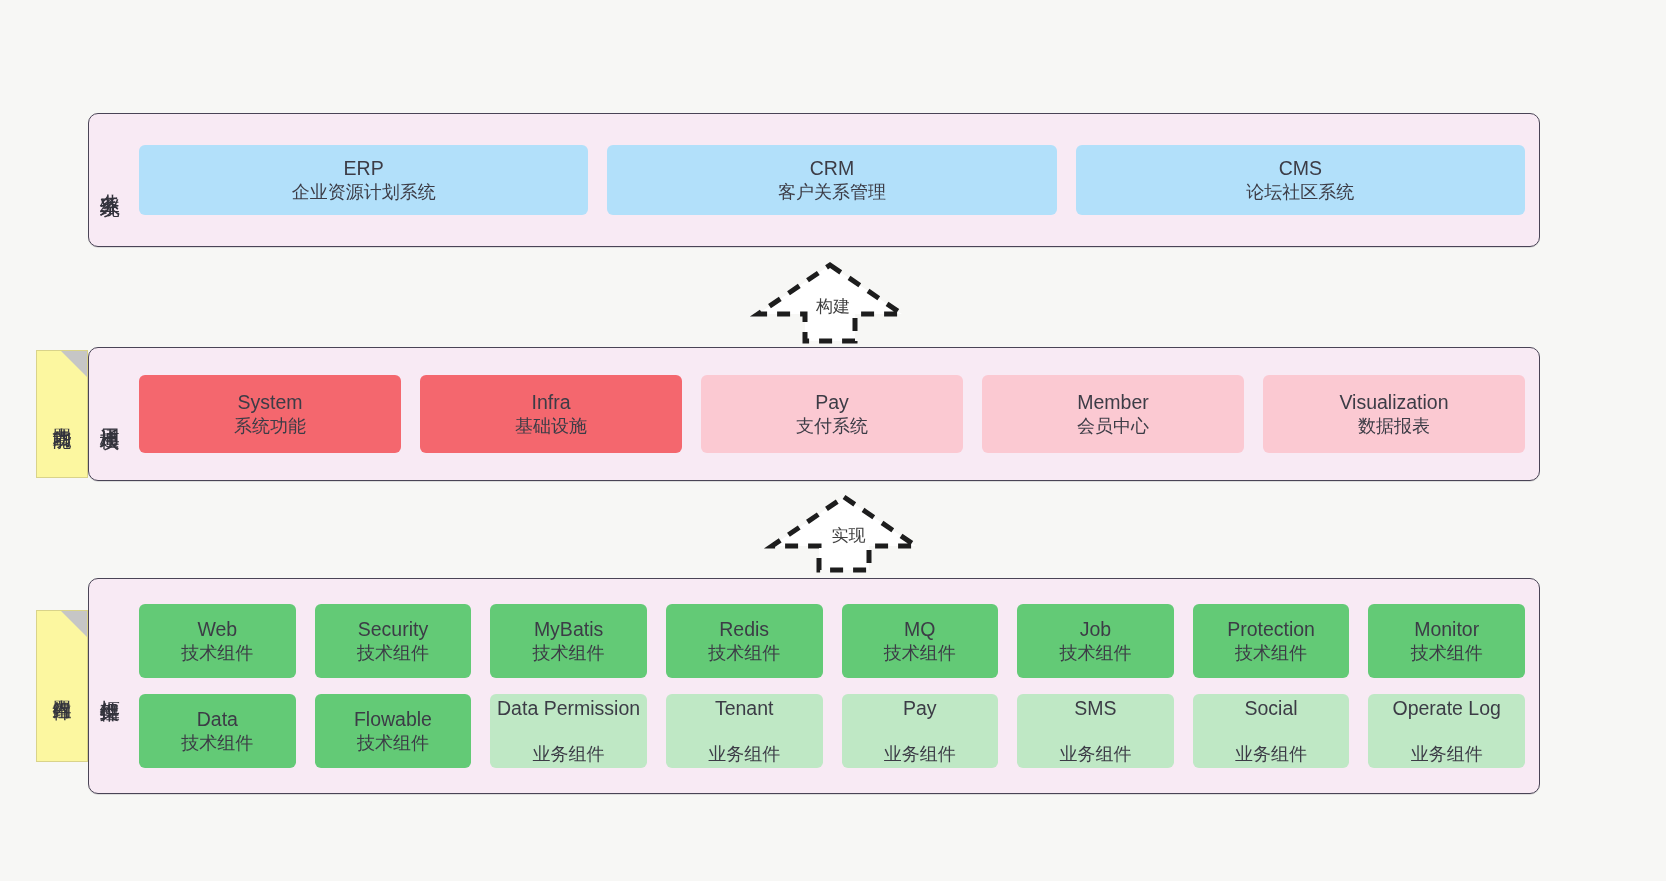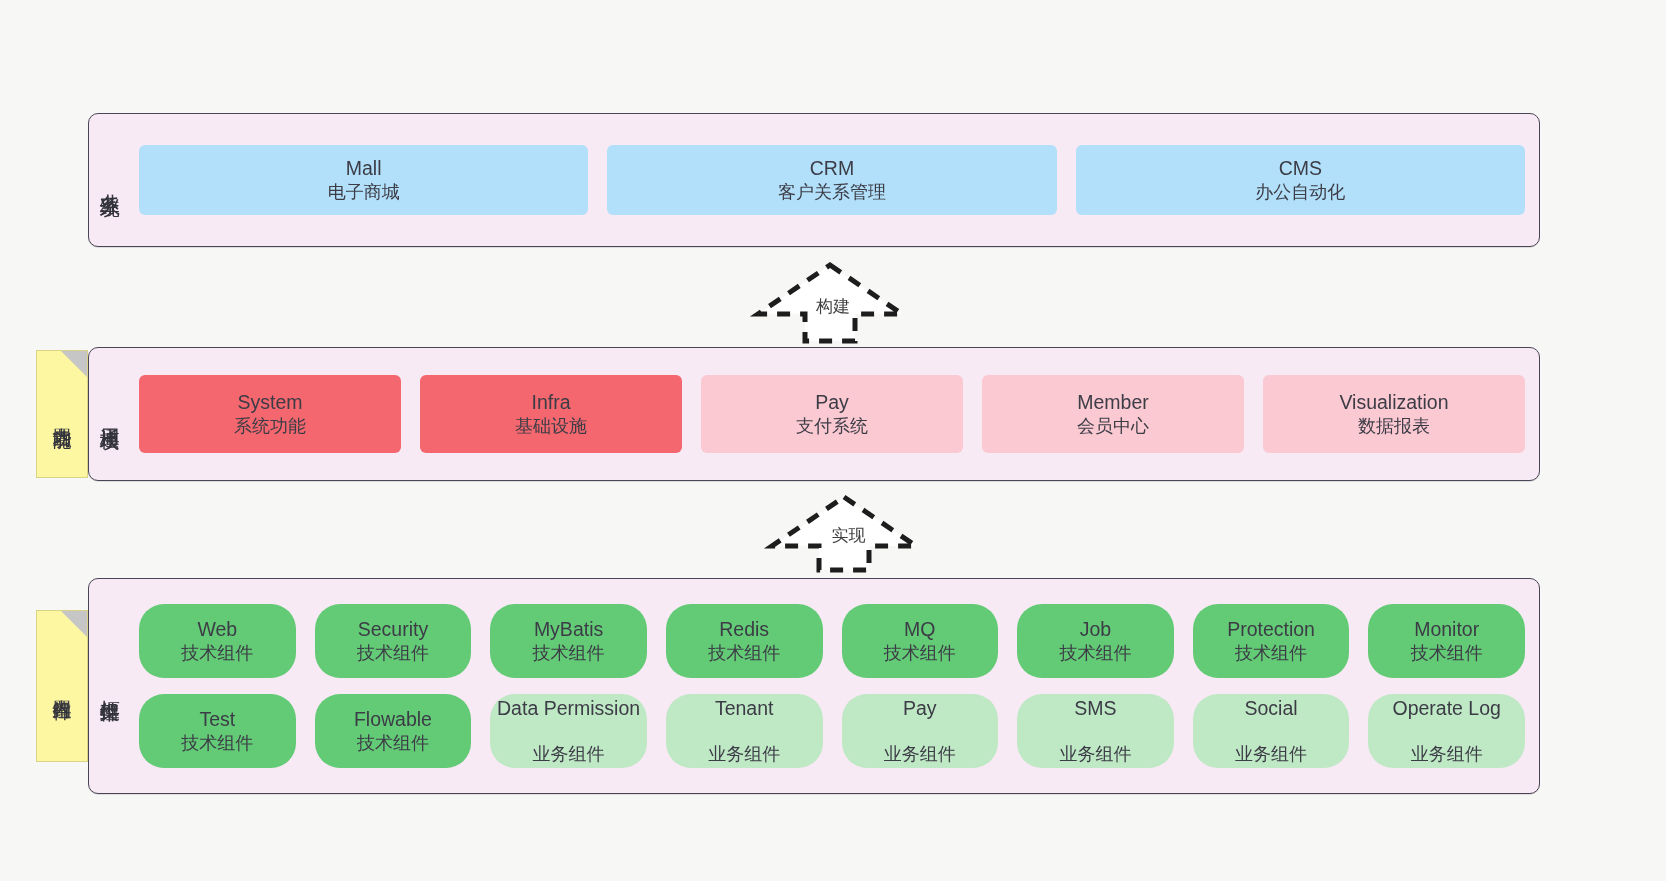--- a/index.html
+++ b/index.html
@@ -87,21 +87,21 @@
   .c-green-strong{ background: #63ca76; }
   .c-green-light { background: #bfe8c5; gap: 23px; }
 
   
   #layer-business { left: 88px;  top: 113px; width: 1452px; height: 134px; }
   #layer-common   { left: 88px;  top: 347px; width: 1452px; height: 134px; justify-content: flex-end; }
   #layer-framework{ left: 88px;  top: 578px; width: 1452px; height: 216px; }
 
   #layer-business .card  { height: 70px; }
   #layer-common   .card  { height: 78px; }
-  #layer-framework .card { height: 74px; border-radius: 25px; }
+  #layer-framework .card { height: 74px; }
 
   
   .note {
     position: absolute;
     background: #fcf7a0;
     border: 1px solid #d9d38a;
     box-sizing: border-box;
     display: flex;
     align-items: center;
     justify-content: center;
@@ -148,35 +148,35 @@
 </head>
 <body>
 
 <div class="canvas">
 
   <div class="layer" id="layer-business">
     <div class="layer-title">业务系统</div>
     <div class="layer-body">
       <div class="row">
 
+
+
         <div class="card c-blue">
-          <span class="t1">Mall</span>
-          <span class="t2">电子商城</span>
-        </div>
-
-
+          <span class="t1">ERP</span>
+          <span class="t2">企业资源计划系统</span>
+        </div>
 
         <div class="card c-blue">
           <span class="t1">CRM</span>
           <span class="t2">客户关系管理</span>
         </div>
 
         <div class="card c-blue">
           <span class="t1">CMS</span>
-          <span class="t2">办公自动化</span>
+          <span class="t2">论坛社区系统</span>
         </div>
 
 
       </div>
     </div>
   </div>
 
   <div class="arrow" id="arrow-build">
     <svg width="150" height="82" viewBox="0 0 150 82" fill="none">
       <path d="M75 3 L147 52 L100 52 L100 79 L50 79 L50 52 L3 52 Z" fill="#ffffff" stroke="#1d1d1d" stroke-width="5" stroke-dasharray="13 10" stroke-linejoin="miter"></path>
@@ -270,21 +270,21 @@
           <span class="t2">技术组件</span>
         </div>
         <div class="card c-green-strong">
           <span class="t1">Monitor</span>
           <span class="t2">技术组件</span>
         </div>
       </div>
 
       <div class="row">
         <div class="card c-green-strong">
-          <span class="t1">Test</span>
+          <span class="t1">Data</span>
           <span class="t2">技术组件</span>
         </div>
         <div class="card c-green-strong">
           <span class="t1">Flowable</span>
           <span class="t2">技术组件</span>
         </div>
         <div class="card c-green-light">
           <span class="t1">Data Permission</span>
           <span class="t2">业务组件</span>
         </div>

